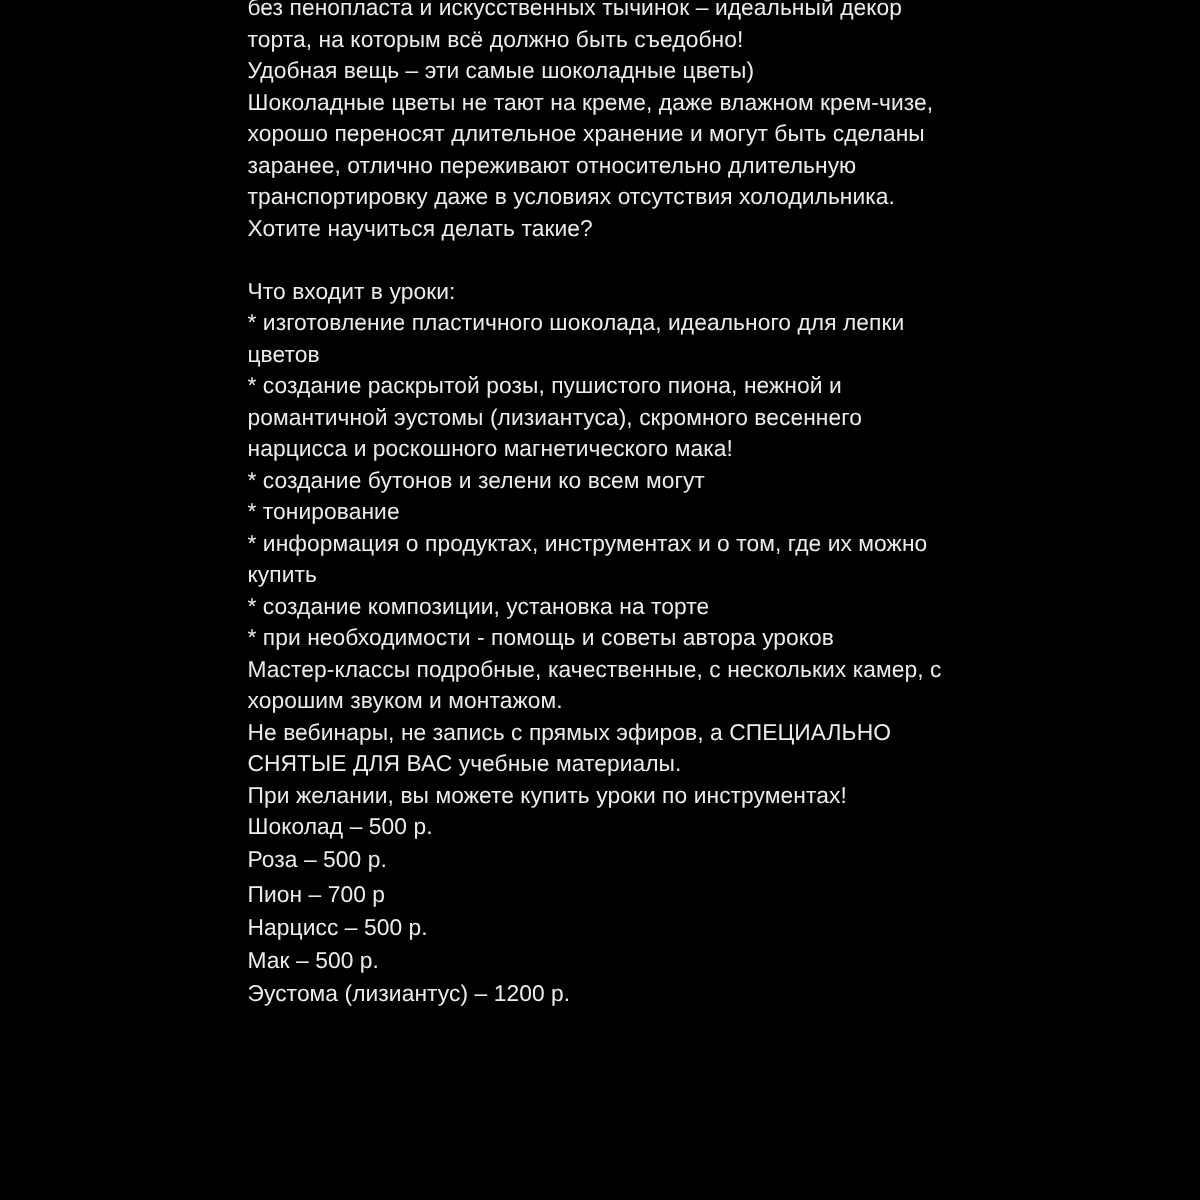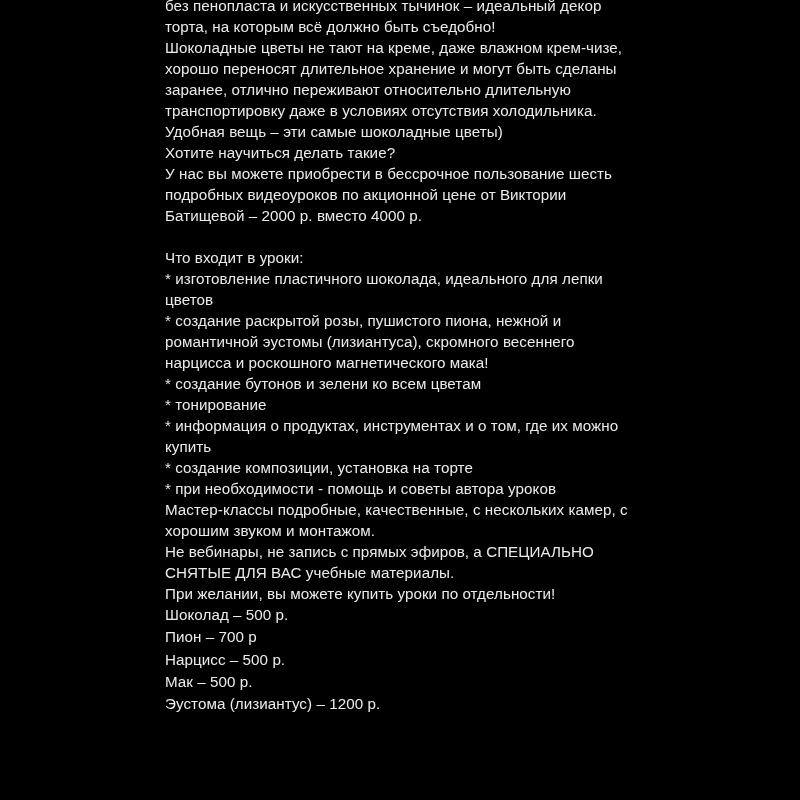--- a/index.html
+++ b/index.html
@@ -51,42 +51,42 @@
     line-height: 22.3px;
   }
 </style>
 </head>
 <body>
 
 <div id="screen">
   <div id="text-body">
 
     <div class="para">без пенопласта и искусственных тычинок – идеальный декор торта, на которым всё должно быть съедобно!</div>
+    <div class="para">Удобная вещь – эти самые шоколадные цветы)</div>
     <div class="para">Шоколадные цветы не тают на креме, даже влажном крем-чизе, хорошо переносят длительное хранение и могут быть сделаны заранее, отлично переживают относительно длительную транспортировку даже в условиях отсутствия холодильника.</div>
-    <div class="para">Удобная вещь – эти самые шоколадные цветы)</div>
     <div class="para">Хотите научиться делать такие?</div>
-    <div class="para">У нас вы можете приобрести в бессрочное пользование шесть подробных видеоуроков по акционной цене от Виктории Батищевой – 2000 р. вместо 4000 р.</div>
 
     <div class="spacer"></div>
 
     <div class="para">Что входит в уроки:</div>
 
     <div class="para">* изготовление пластичного шоколада, идеального для лепки цветов</div>
     <div class="para">* создание раскрытой розы, пушистого пиона, нежной и романтичной эустомы (лизиантуса), скромного весеннего нарцисса и роскошного магнетического мака!</div>
-    <div class="para">* создание бутонов и зелени ко всем цветам</div>
+    <div class="para">* создание бутонов и зелени ко всем могут</div>
     <div class="para">* тонирование</div>
     <div class="para">* информация о продуктах, инструментах и о том, где их можно купить</div>
     <div class="para">* создание композиции, установка на торте</div>
     <div class="para">* при необходимости - помощь и советы автора уроков</div>
 
     <div class="para">Мастер-классы подробные, качественные, с нескольких камер, с хорошим звуком и монтажом.</div>
     <div class="para">Не вебинары, не запись с прямых эфиров, а СПЕЦИАЛЬНО СНЯТЫЕ ДЛЯ ВАС учебные материалы.</div>
-    <div class="para">При желании, вы можете купить уроки по отдельности!</div>
+    <div class="para">При желании, вы можете купить уроки по инструментах!</div>
 
 
     <div class="para price-line">Шоколад – 500 р.</div>
+    <div class="para price-line">Роза – 500 р.</div>
     <div class="para price-line">Пион – 700 р</div>
     <div class="para price-line">Нарцисс – 500 р.</div>
     <div class="para price-line">Мак – 500 р.</div>
     <div class="para price-line">Эустома (лизиантус) – 1200 р.</div>
 
   </div>
 </div>
 
 </body></html>

